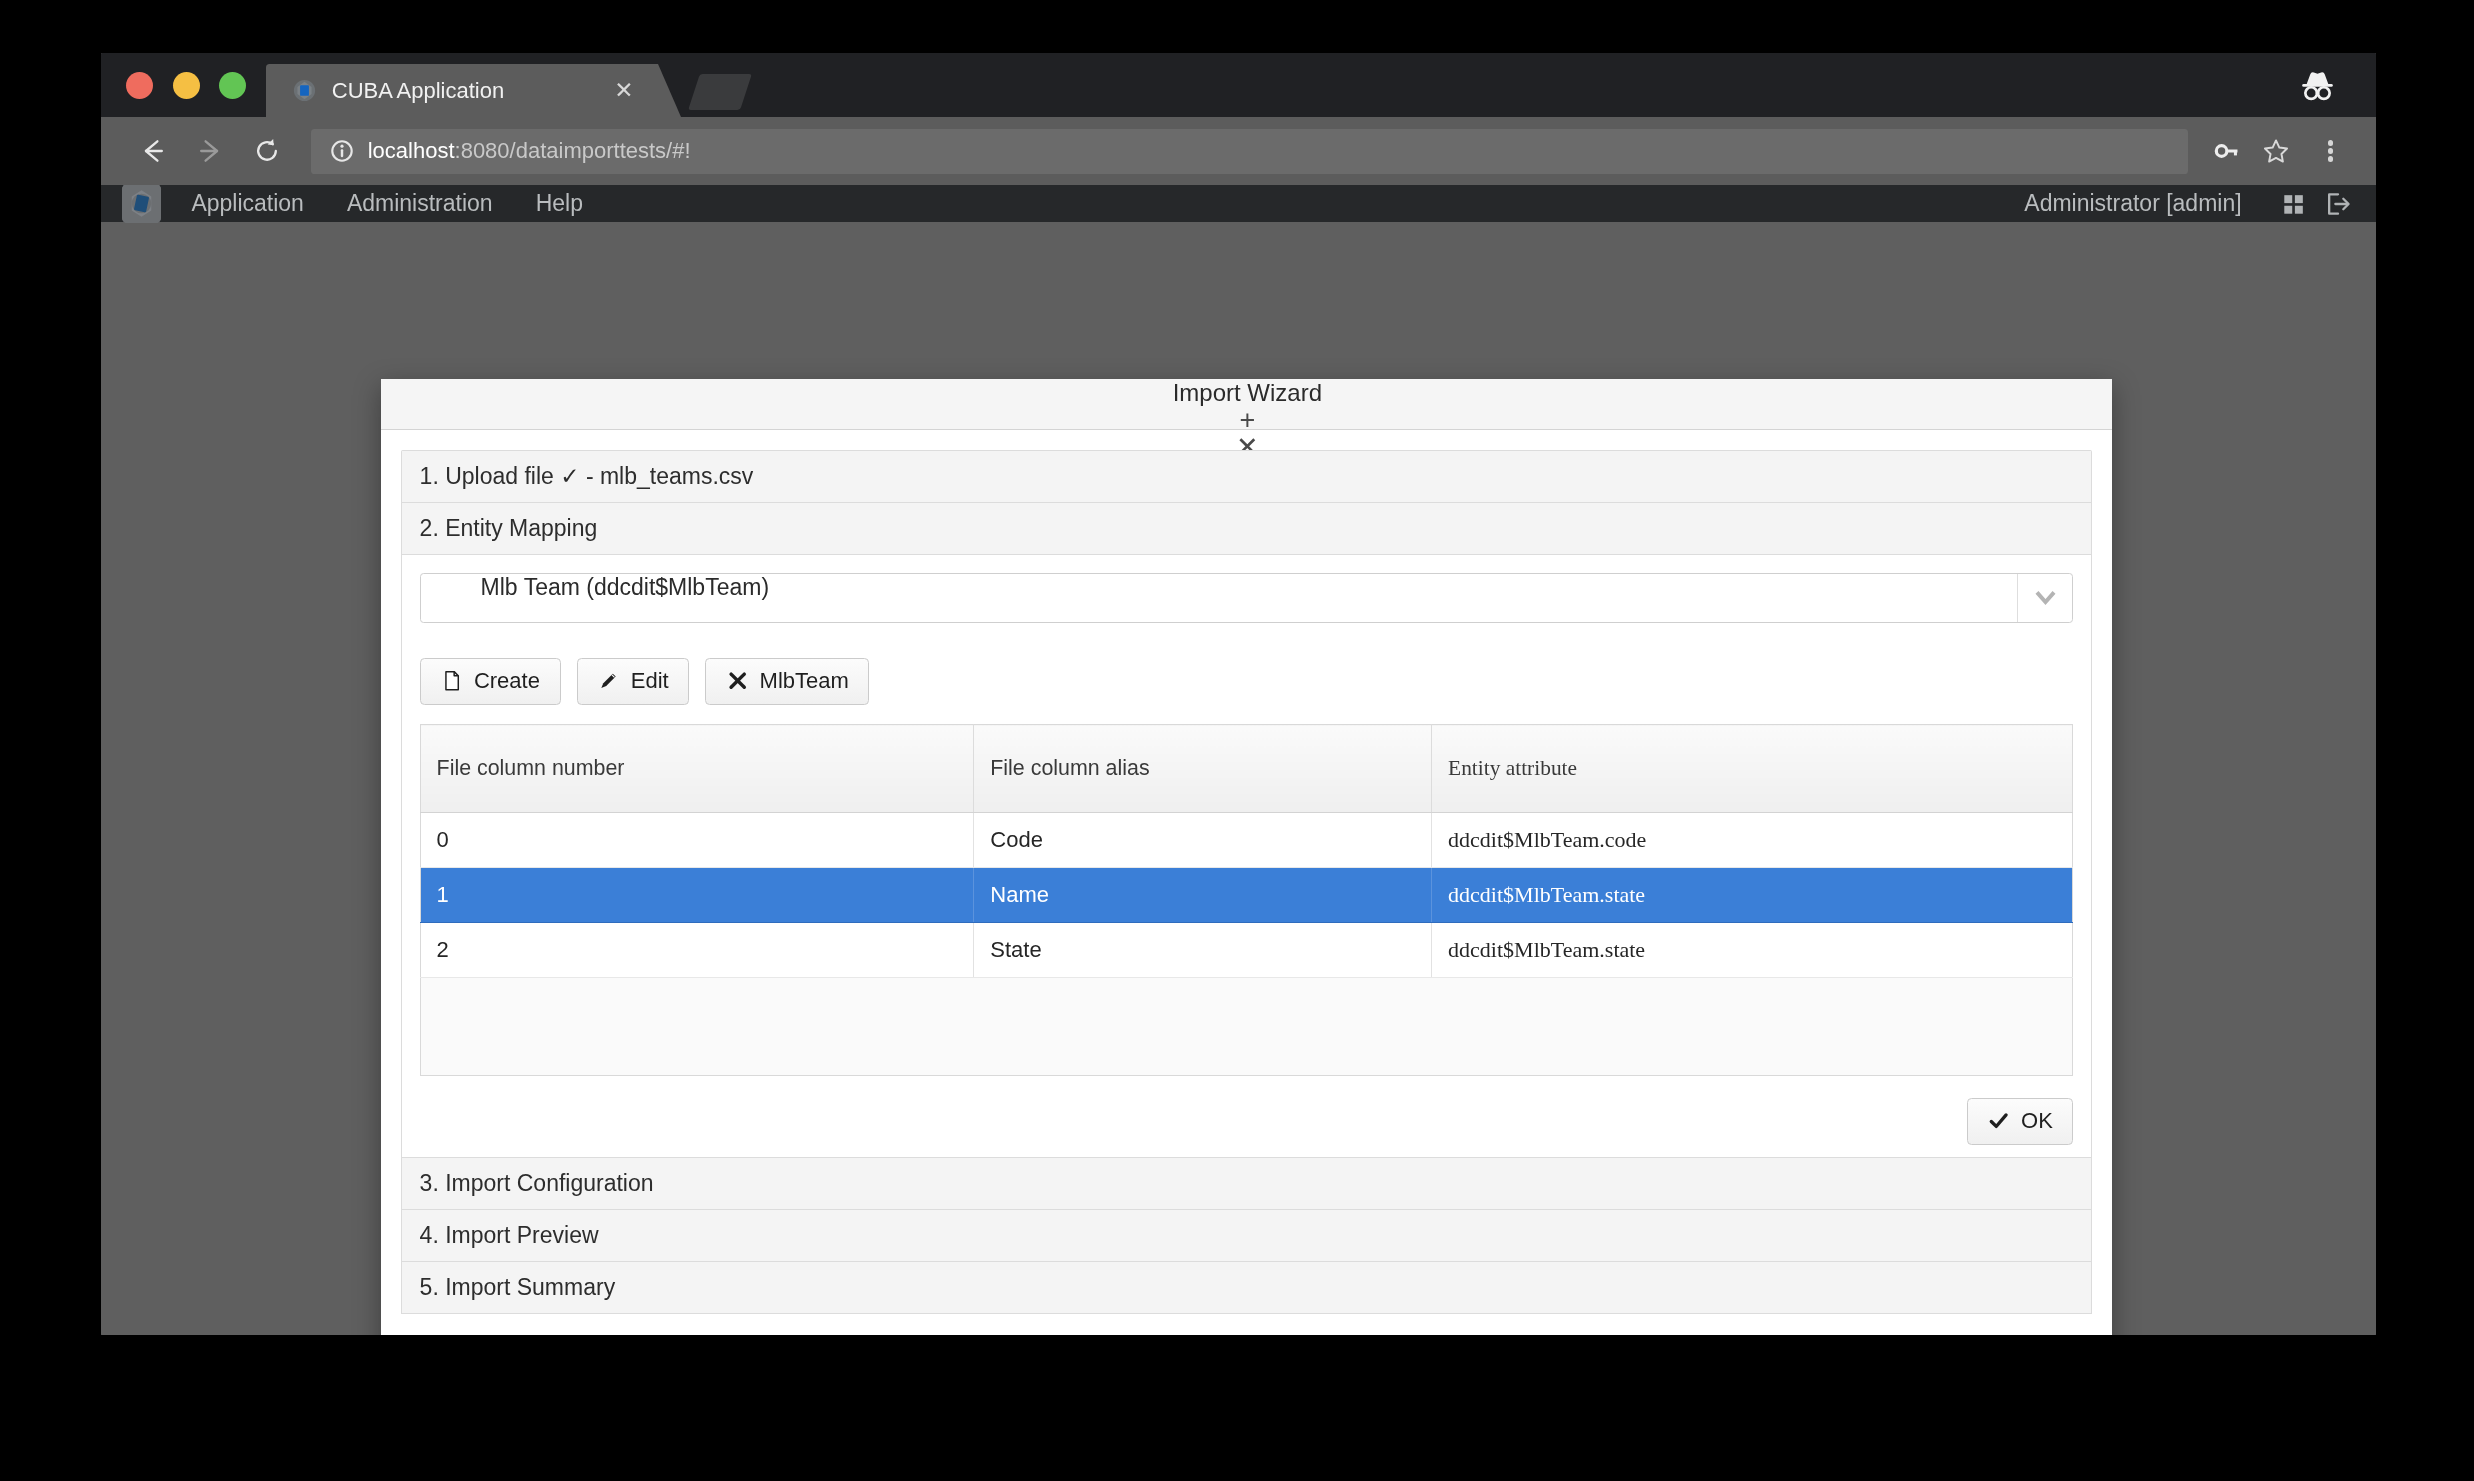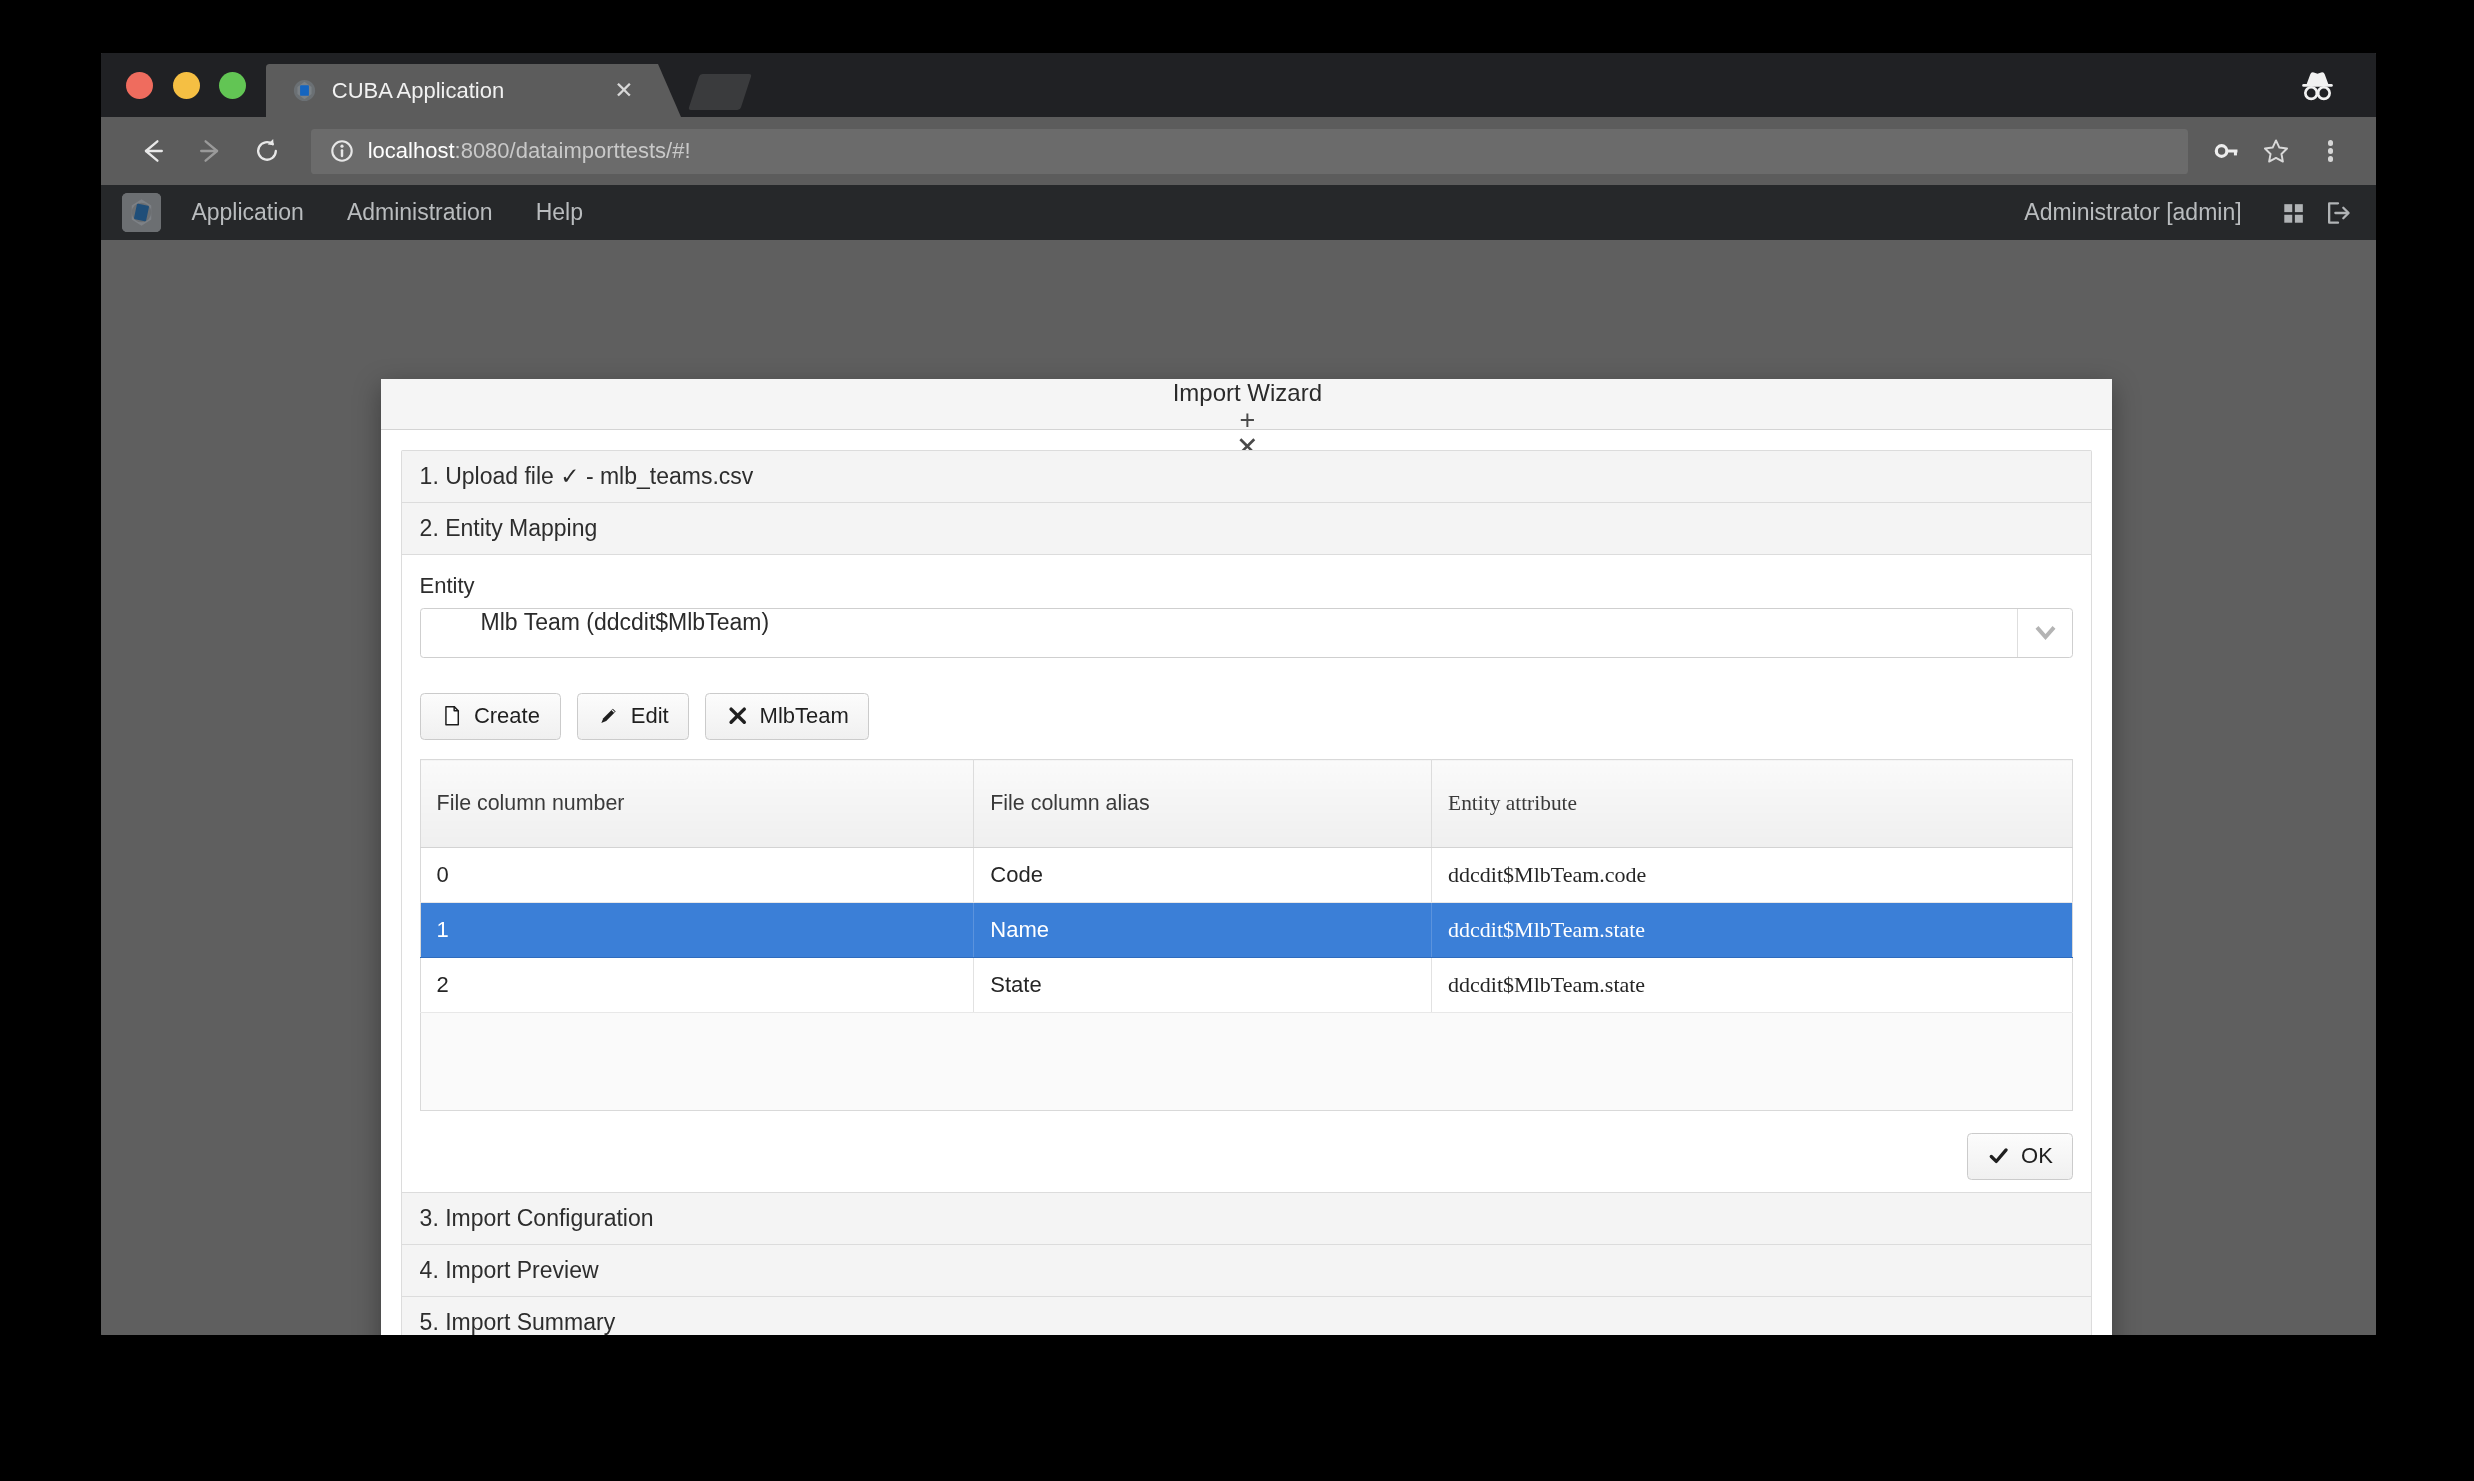--- a/index.html
+++ b/index.html
@@ -127,21 +127,21 @@
   .kebab i { display:block; width:5.3px; height:5.3px; border-radius:50%; background:#d6d6d6; margin:2.7px 0; }
 
   
   .page {
     flex: 1 1 auto;
     position: relative;
     background: #5f5f5f;
     overflow: hidden;
   }
   .app-nav {
-    height: 55px;
+    height: 37px;
     background: #26282a;
     display: flex; align-items: center;
     padding: 0 23px 0 21.4px;
     position: relative;
     z-index: 1;
   }
   .app-logo {
     width: 39px; height: 39px;
     border-radius: 5.3px;
     background: #6c6f72;
@@ -412,21 +412,20 @@
       </div>
 
       <div class="dialog-body">
 
         <div class="acc-header first">1. Upload file ✓ - mlb_teams.csv</div>
 
         <div class="acc-header">2. Entity Mapping</div>
 
         <div class="acc-content">
 
-          <div class="field-label">Entity</div>
 
           <div class="select-box">
             <div class="select-value">Mlb Team (ddcdit$MlbTeam)</div>
             <div class="select-arrow">
               <svg viewBox="0 0 30 30" width="27" height="27">
                 <path d="M7 11 L15 20 L23 11" fill="none" stroke="#b4b4b4" stroke-width="4.4" stroke-linecap="square" stroke-linejoin="miter"></path>
               </svg>
             </div>
           </div>
 

